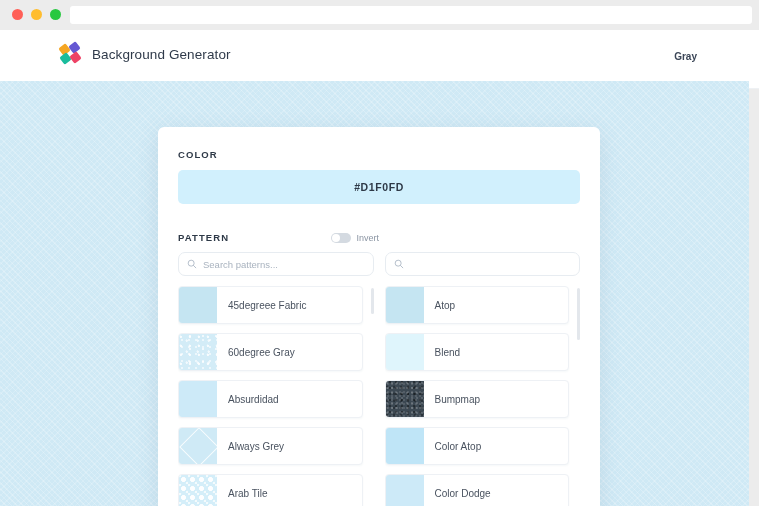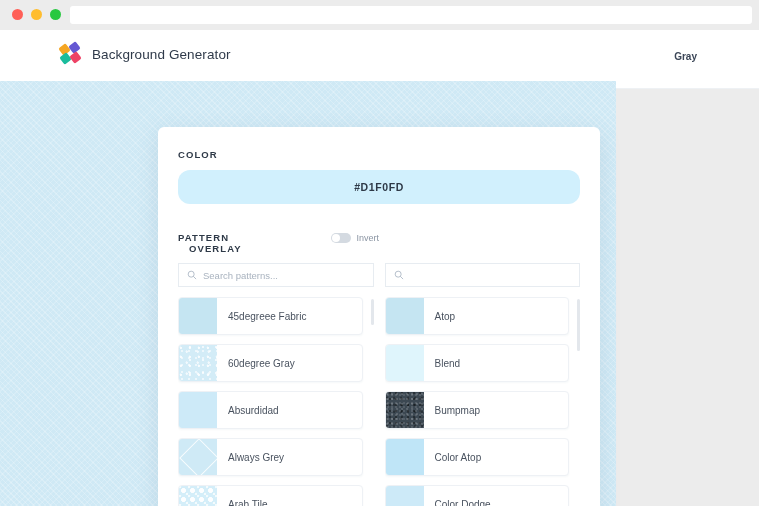--- a/index.html
+++ b/index.html
@@ -88,21 +88,21 @@
     font-size: 10px;
     font-weight: bold;
     color: #3b4657;
     cursor: pointer;
   }
 
   
   .canvas {
     position: absolute;
     top: 81px; left: 0;
-    width: 616px; height: 425px;
+    width: 749px; height: 425px;
     background-color: #cfe9f5;
     background-image:
       repeating-linear-gradient(45deg,
         rgba(255,255,255,0.22) 0px, rgba(255,255,255,0.22) 1px,
         rgba(255,255,255,0) 1px, rgba(255,255,255,0) 4px),
       repeating-linear-gradient(-45deg,
         rgba(255,255,255,0.16) 0px, rgba(255,255,255,0.16) 1px,
         rgba(255,255,255,0) 1px, rgba(255,255,255,0) 4px);
   }
 
@@ -122,39 +122,38 @@
     font-size: 9.5px;
     font-weight: bold;
     letter-spacing: 1.1px;
     color: #2e3947;
     text-transform: uppercase;
   }
 
   .swatch {
     margin-top: 10px;
     height: 34px;
-    border-radius: 12px;
+    border-radius: 5px;
     background: #d1f0fd;
     display: flex;
     align-items: center;
     justify-content: center;
     cursor: pointer;
   }
   .swatch-text {
     font-size: 10.5px;
     font-weight: bold;
     letter-spacing: .6px;
     color: #2e3947;
   }
 
   
   .cols-head {
     margin-top: 28px;
     display: flex;
-    flex-direction: column;
   }
   .col-head {
     width: 201px;
     display: flex;
     align-items: center;
   }
   .col-head.right { margin-left: 11px; }
 
   .invert-wrap {
     margin-left: auto;
@@ -186,21 +185,21 @@
   .cols {
     display: flex;
     margin-top: 9px;
   }
   .col { width: 201px; position: relative; }
   .col.right { margin-left: 11px; }
 
   .search {
     height: 24px;
     border: 1px solid #e7ecf1;
-    border-radius: 0;
+    border-radius: 7px;
     background: #fff;
     display: flex;
     align-items: center;
     padding: 0 8px;
     gap: 6px;
     cursor: text;
   }
   .search svg { flex: none; display: block; }
   .search input {
     border: none;
@@ -344,23 +343,20 @@
       <div class="cols-head">
         <div class="col-head">
           <span class="section-label">PATTERN</span>
           <span class="invert-wrap">
             <span class="toggle">
               <span class="knob"></span>
             </span>
             <span class="invert-text">Invert</span>
           </span>
         </div>
-        <div class="col-head right">
-          <span class="section-label">OVERLAY</span>
-        </div>
       </div>
 
       <div class="cols">
 
         <div class="col">
           <div class="search">
             <svg width="10" height="10" viewBox="0 0 12 12">
               <circle cx="5" cy="5" r="3.6" fill="none" stroke="#b6c0cc" stroke-width="1.2"></circle>
               <line x1="7.7" y1="7.7" x2="10.6" y2="10.6" stroke="#b6c0cc" stroke-width="1.2" stroke-linecap="round"></line>
             </svg>

